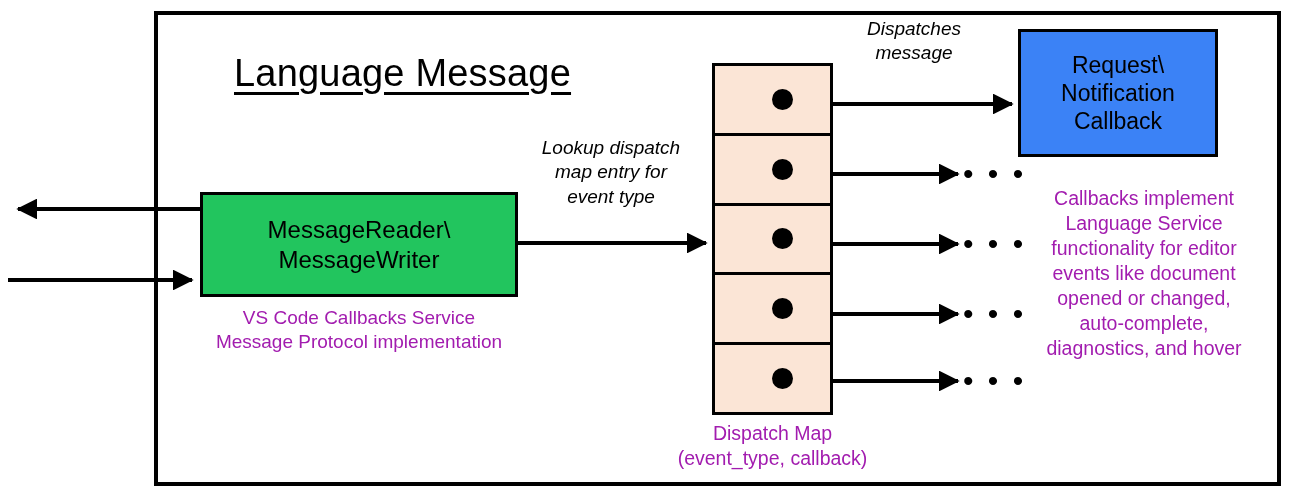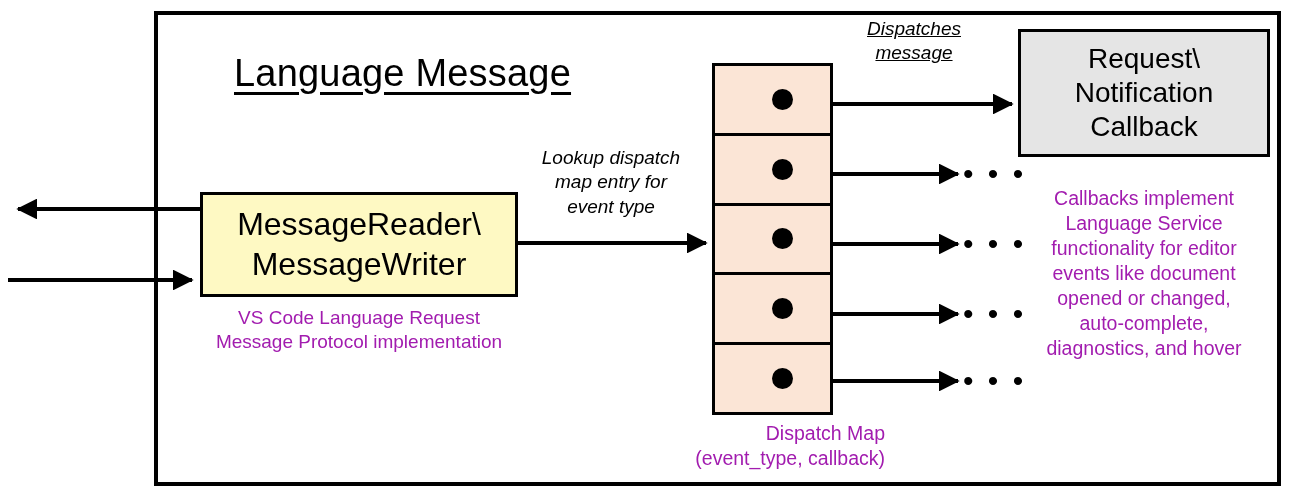--- a/index.html
+++ b/index.html
@@ -50,31 +50,31 @@
     align-items: center;
     justify-content: center;
     text-align: center;
     color: #000000;
   }
   .reader-box {
     left: 200px;
     top: 192px;
     width: 318px;
     height: 105px;
-    background: #fef9c3;
-    font-size: 32px;
+    background: #22c55e;
+    font-size: 24px;
     line-height: 1.22;
   }
   .callback-box {
     left: 1018px;
     top: 29px;
-    width: 252px;
+    width: 200px;
     height: 128px;
-    background: #e5e5e5;
-    font-size: 28px;
+    background: #3b82f6;
+    font-size: 23px;
     line-height: 1.22;
   }
 
   
   .caption {
     position: absolute;
     text-align: center;
     color: #a21caf;
     line-height: 1.28;
   }
@@ -82,21 +82,20 @@
     left: 185px;
     top: 306px;
     width: 348px;
     font-size: 19px;
   }
   .map-caption {
     left: 660px;
     top: 421px;
     width: 225px;
     font-size: 19.5px;
-    text-align: right;
   }
   .callback-caption {
     left: 1008px;
     top: 186px;
     width: 272px;
     font-size: 19.5px;
   }
 
   
   .edge-label {
@@ -108,30 +107,29 @@
     white-space: pre-line;
   }
   .label-jsonrpc {
     left: 12px;
     top: 225px;
     width: 150px;
     font-size: 19px;
   }
   .label-lookup {
     left: 516px;
-    top: 146px;
+    top: 136px;
     width: 190px;
     font-size: 19px;
   }
   .label-dispatches {
     left: 838px;
     top: 17px;
     width: 152px;
     font-size: 19px;
-    text-decoration: underline;
   }
 
   
   .dispatch-map {
     position: absolute;
     left: 712px;
     top: 63px;
     width: 121px;
     height: 352px;
     border: 3px solid #000000;
@@ -224,21 +222,21 @@
     <g>
       <line x1="780" y1="381" x2="958" y2="381" stroke="#000000" stroke-width="4" marker-end="url(#ah)"></line>
     </g>
   </svg>
 
 
   <div class="node-box reader-box">
     <span style="white-space: pre-line;">MessageReader\
 MessageWriter</span>
   </div>
-  <div class="caption reader-caption" style="white-space: pre-line;">VS Code Language Request
+  <div class="caption reader-caption" style="white-space: pre-line;">VS Code Callbacks Service
 Message Protocol implementation</div>
 
   <div class="edge-label label-lookup">Lookup dispatch
 map entry for
 event type</div>
 
   <div class="dispatch-map">
     <div class="map-row">
       <span class="map-dot"></span>
     </div>

